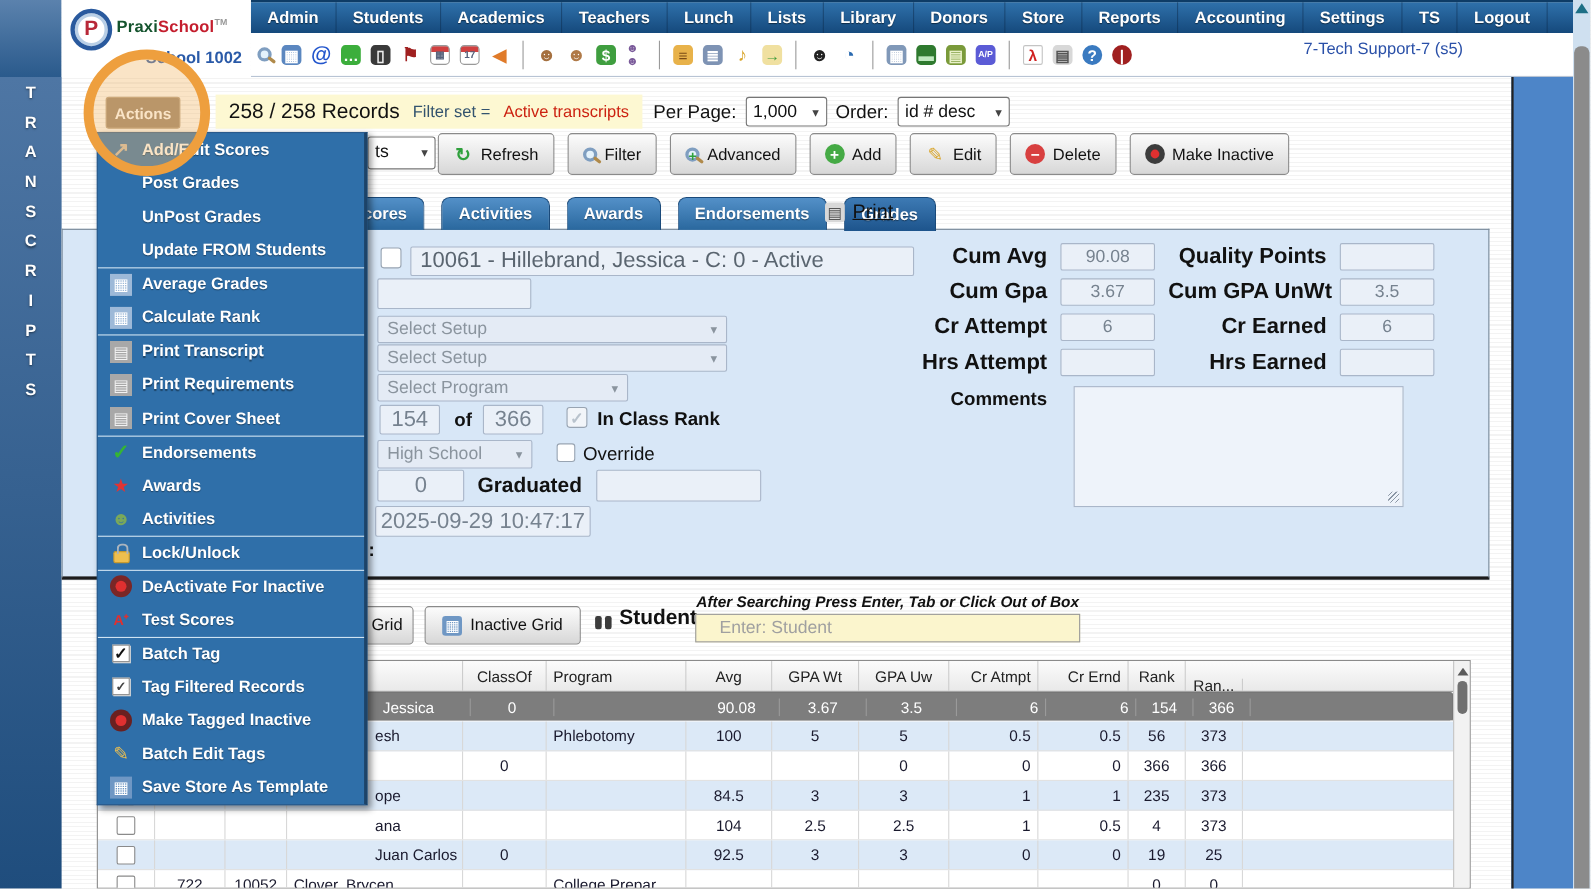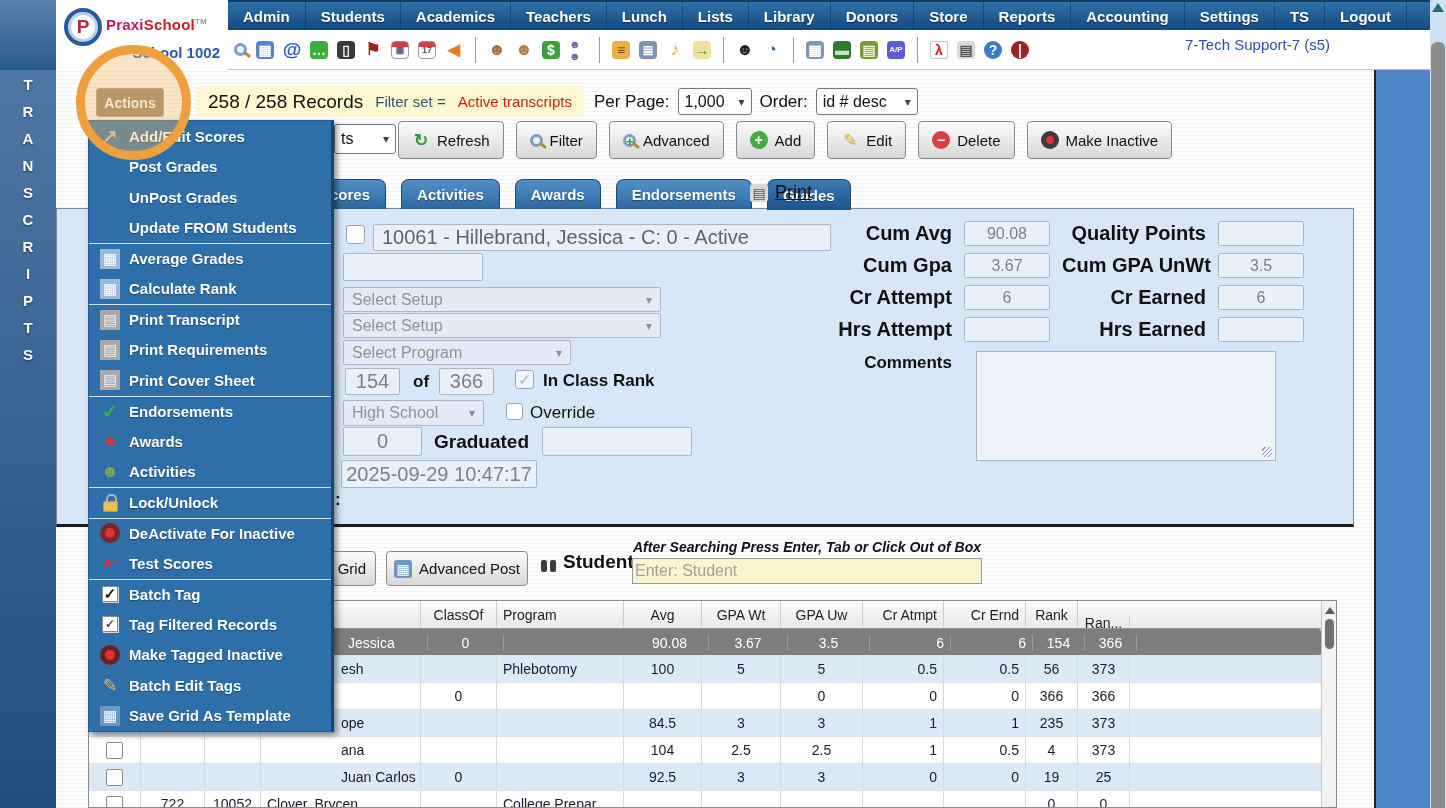--- a/index.html
+++ b/index.html
@@ -10,21 +10,21 @@
       repeating-linear-gradient(180deg, #ffffff 0 3px, #f3f3f3 3px 4px);
   }
   
   #corner { position:absolute; left:0; top:0; width:56px; height:70px;
     background: linear-gradient(180deg,#5b82ad,#2a5a8c); }
   #logo-box { position:absolute; left:56px; top:0; width:172px; height:70px; background:#fff; z-index:6; }
   #logo-mark { position:absolute; left:8px; top:8px; width:38px; height:38px; border-radius:50%;
     border:4px solid #2a5a9e; background:#fff; color:#b82838; font-weight:800; font-size:19px;
     display:flex; align-items:center; justify-content:center; box-shadow: inset 0 0 0 3px #b9cfe6; }
   #brand { position:absolute; left:50px; top:16px; font-weight:800; font-size:15px; letter-spacing:.2px; white-space:nowrap;}
-  #brand .b1 { color:#be185d; } #brand .b2 { color:#c41e2e; } #brand .tm { color:#999; font-size:8px; vertical-align:super;}
+  #brand .b1 { color:#14532d; } #brand .b2 { color:#c41e2e; } #brand .tm { color:#999; font-size:8px; vertical-align:super;}
   #school-label { position:absolute; left:0; right:8px; top:44px; text-align:right; color:#2a5aa8; font-weight:700; font-size:15px; }
   #topnav { position:absolute; left:228px; top:0; width:1202px; height:30px; display:flex; align-items:stretch;
     background: linear-gradient(180deg,#2f71ab,#15497c); border-top:2px solid #0e3c66; }
   .nav-item { color:#fff; font-weight:700; font-size:15px; display:flex; align-items:center;
     padding:0 15px; border-right:1px solid rgba(10,40,70,.45); text-shadow:0 1px 1px rgba(0,0,0,.5); cursor:pointer; }
   #iconstrip { position:absolute; left:228px; top:30px; width:1202px; height:40px; background:#fff;
     border-bottom:1px solid #b8c4d4; display:flex; align-items:center; gap:9px; padding-left:6px; }
   .tbi { width:21px; height:21px; border-radius:4px; display:flex; align-items:center; justify-content:center;
     font-size:13px; font-weight:700; flex:0 0 auto; cursor:pointer; }
   .tb-div { width:1px; height:26px; background:#9a9a9a; margin:0 3px; flex:0 0 auto; }
@@ -90,21 +90,21 @@
   
   .gbtn { position:absolute; height:35px; display:flex; align-items:center; justify-content:center; gap:7px;
     font-size:15px; color:#111; background:linear-gradient(180deg,#fcfcfc,#d7d7d7);
     border:1px solid #8a8a8a; border-radius:4px; cursor:pointer; }
   #binoc { position:absolute; left:541px; top:560px; width:6px; height:12px; background:#3c3c3c;
     border-radius:2px; box-shadow:9px 0 0 #3c3c3c; }
   #student-label { position:absolute; left:563px; top:551px; font-size:19px; font-weight:700; color:#111; }
   #search-hint { position:absolute; left:630px; top:539px; width:354px; text-align:center; font-style:italic;
     font-weight:700; font-size:14px; color:#111; }
   #student-search { position:absolute; left:632px; top:558px; width:350px; height:26px; background:#fbf5cd;
-    border:1px solid #9a9a9a; font-size:16px; padding:0 2px; color:#333; font-family:"Liberation Sans",sans-serif; }
+    border:1px solid #9a9a9a; font-size:16px; padding:0 21px; color:#333; font-family:"Liberation Sans",sans-serif; }
   #student-search::placeholder { color:#a0a0a0; }
   
   #tablewrap { position:absolute; left:88px; top:600px; width:1249px; height:208px; background:#fff;
     border:1px solid #8a8a8a; overflow:hidden; z-index:1; }
   .trow, #thead { display:flex; width:1232px; }
   #thead { height:28px; background:linear-gradient(180deg,#fbfbfb,#e9e9e9); border-bottom:1px solid #9a9a9a; }
   #thead > div { font-size:14px; color:#222; display:flex; align-items:center; border-right:1px solid #cccccc; padding:0 6px; }
   .trow { height:27px; border-bottom:1px solid #e2e2e2; }
   .trow > div { font-size:14px; color:#1a1a2e; display:flex; align-items:center; border-right:1px solid #d8d8d8;
     padding:0 6px; overflow:hidden; white-space:nowrap; }
@@ -356,21 +356,21 @@
     <span class="plabel" style="left:700px;top:144px;width:195px;text-align:right">Comments</span>
     <textarea id="comments-box" style=""></textarea>
     <div id="comments-grip"></div>
   </div>
 
   <div class="gbtn" style="left:316px;top:551px;width:60px">
       <span>c Grid</span>
     </div>
   <div class="gbtn" style="left:386px;top:551px;width:142px">
     <span class="ico" style="background:#6f97c4;color:#fff;border-radius:3px">▦</span>
-    <span>Advanced Post</span>
+    <span>Inactive Grid</span>
   </div>
   <div id="binoc"></div>
   <div id="student-label">Student</div>
   <div id="search-hint">After Searching Press Enter, Tab or Click Out of Box</div>
   <input id="student-search" type="text" placeholder="Enter: Student" style="">
 
   <div id="tablewrap">
     <div id="thead">
         <div class="c-tag"></div>
         <div class="c-num"></div>
@@ -796,18 +796,18 @@
       <div class="m-item">
         <span class="m-ico">
           <span class="ico" style="color: rgb(238, 191, 78); font-size: 17px;">✎</span>
         </span>
         <span class="m-label">Batch Edit Tags</span>
       </div>
       <div class="m-item">
         <span class="m-ico">
           <span class="ico" style="color: rgb(255, 255, 255); background: rgb(111, 151, 196);">▦</span>
         </span>
-        <span class="m-label">Save Grid As Template</span>
+        <span class="m-label">Save Store As Template</span>
       </div>
     </div>
 
   <div id="click-circle"></div>
 </div>
 
 </body></html>

